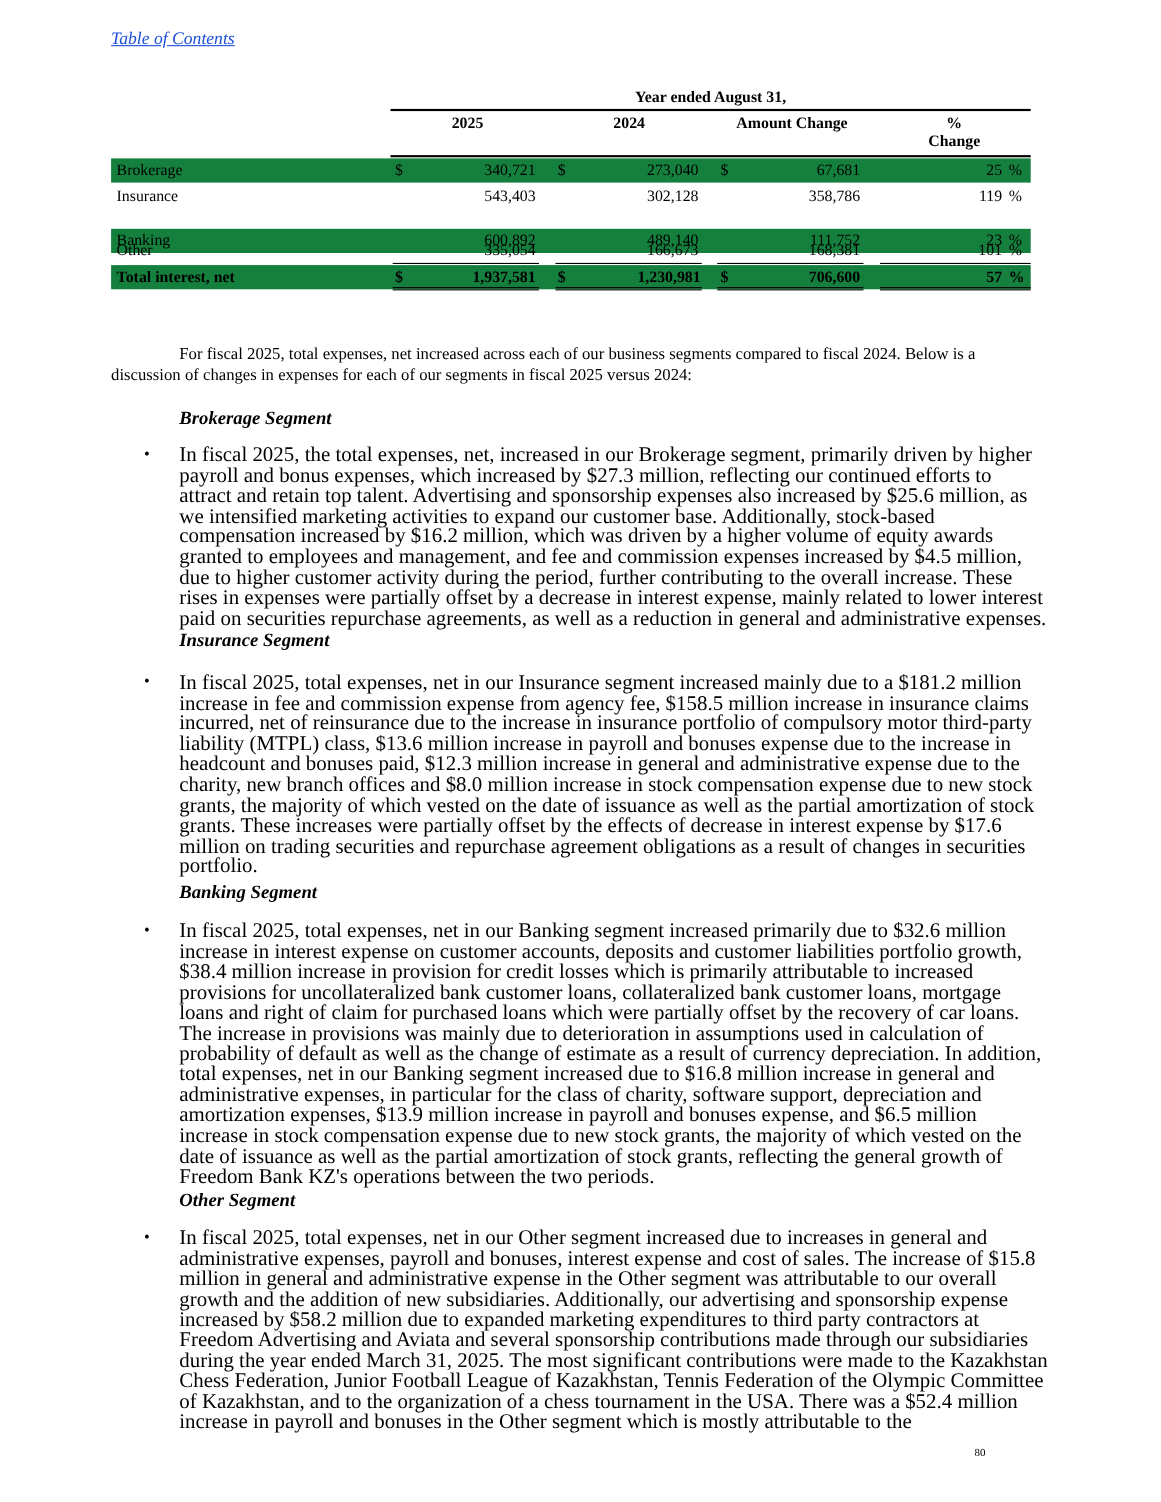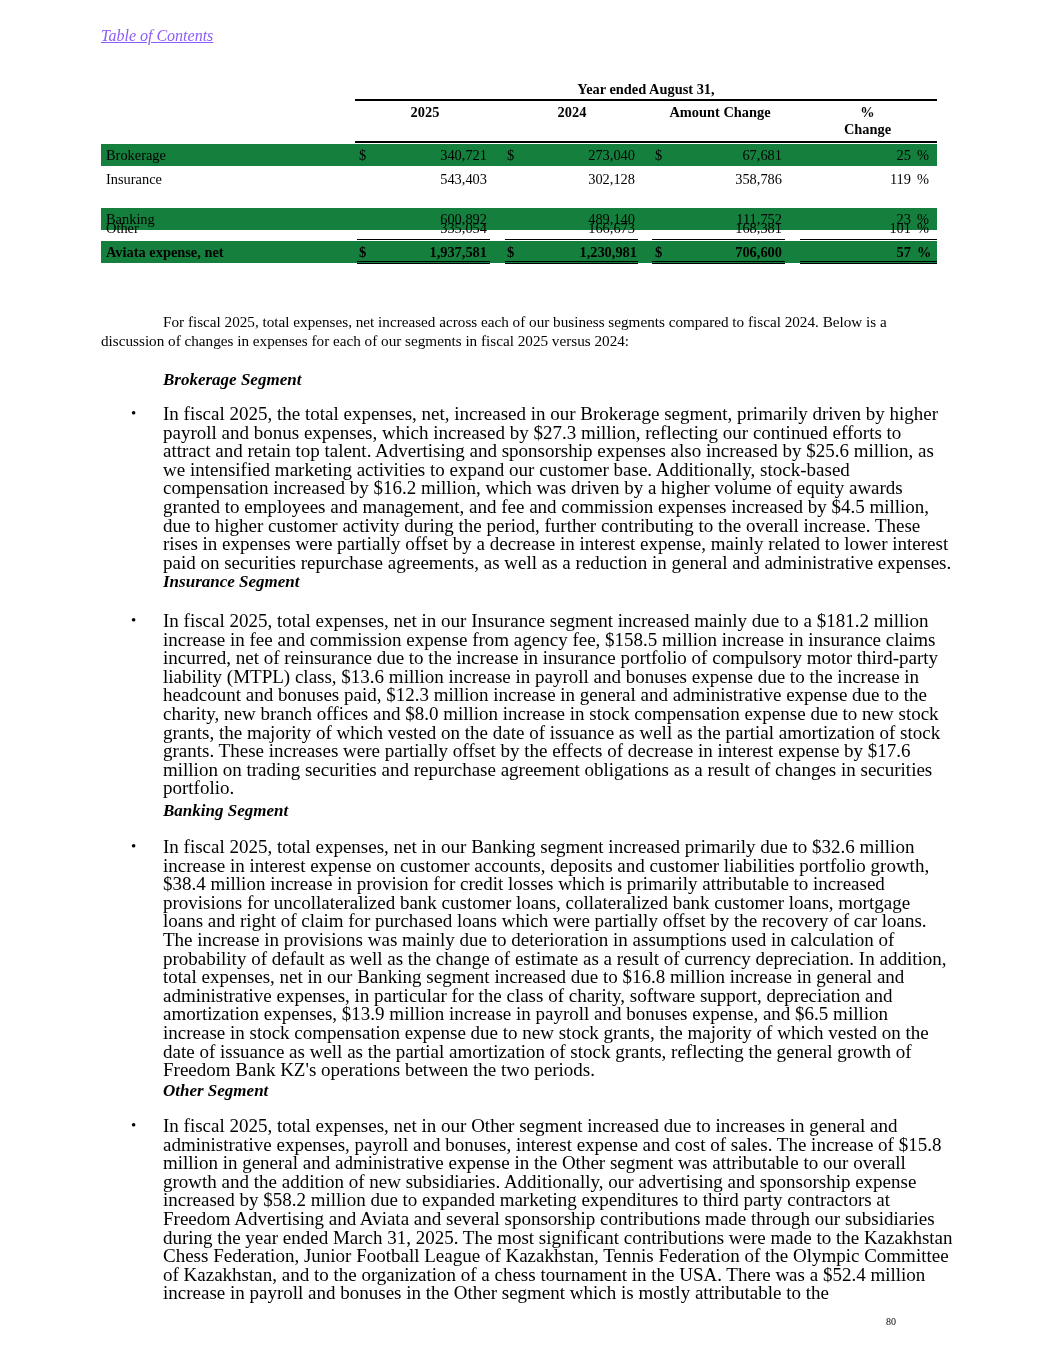--- a/index.html
+++ b/index.html
@@ -3,21 +3,21 @@
 <meta charset="utf-8">
 <style>
   html, body { margin: 0; padding: 0; background: #ffffff; }
   body {
     width: 1055px; height: 1365px; position: relative; overflow: hidden;
     font-family: "Liberation Serif", "DejaVu Serif", serif;
     color: #000; font-size: 15.2px;
   }
   .toc-link {
     position: absolute; left: 101px; top: 27px;
-    color: #8b5cf6; font-style: italic; text-decoration: underline;
+    color: #1d4ed8; font-style: italic; text-decoration: underline;
     font-size: 16px; cursor: pointer;
   }
   .hdr-year {
     position: absolute; left: 355px; top: 81px; width: 582px; text-align: center;
     font-weight: bold; font-size: 14.4px; height: 18px;
   }
   .hdr-line { position: absolute; left: 355px; top: 99px; width: 582px; border-top: 2px solid #000; }
   .hdr-col { position: absolute; top: 104px; font-weight: bold; font-size: 14.4px; text-align: center; line-height: 17px; }
   .hdr-line2 { position: absolute; left: 355px; top: 141px; width: 582px; border-top: 2px solid #000; }
   .row { position: absolute; left: 101px; width: 836px; height: 22px; font-size: 14.4px; }
@@ -95,21 +95,21 @@
   <span class="cell num" style="left:740px;width:70px;">101</span>
   <span class="cell" style="left:816px;">%</span>
 </div>
 
 <div class="rule" style="left:357px;top:239px;width:133px;"></div>
 <div class="rule" style="left:505px;top:239px;width:133px;"></div>
 <div class="rule" style="left:652px;top:239px;width:133px;"></div>
 <div class="rule" style="left:800px;top:239px;width:137px;"></div>
 
 <div class="row shade total" style="top:241px;">
-  <span class="cell lbl">Aviata expense, net</span>
+  <span class="cell lbl">Total interest, net</span>
   <span class="cell" style="left:258px;">$</span>
   <span class="cell num" style="left:290px;width:96px;">1,937,581</span>
   <span class="cell" style="left:406px;">$</span>
   <span class="cell num" style="left:440px;width:96px;">1,230,981</span>
   <span class="cell" style="left:554px;">$</span>
   <span class="cell num" style="left:586px;width:95px;">706,600</span>
   <span class="cell num" style="left:740px;width:70px;">57</span>
   <span class="cell" style="left:816px;">%</span>
 </div>
 

